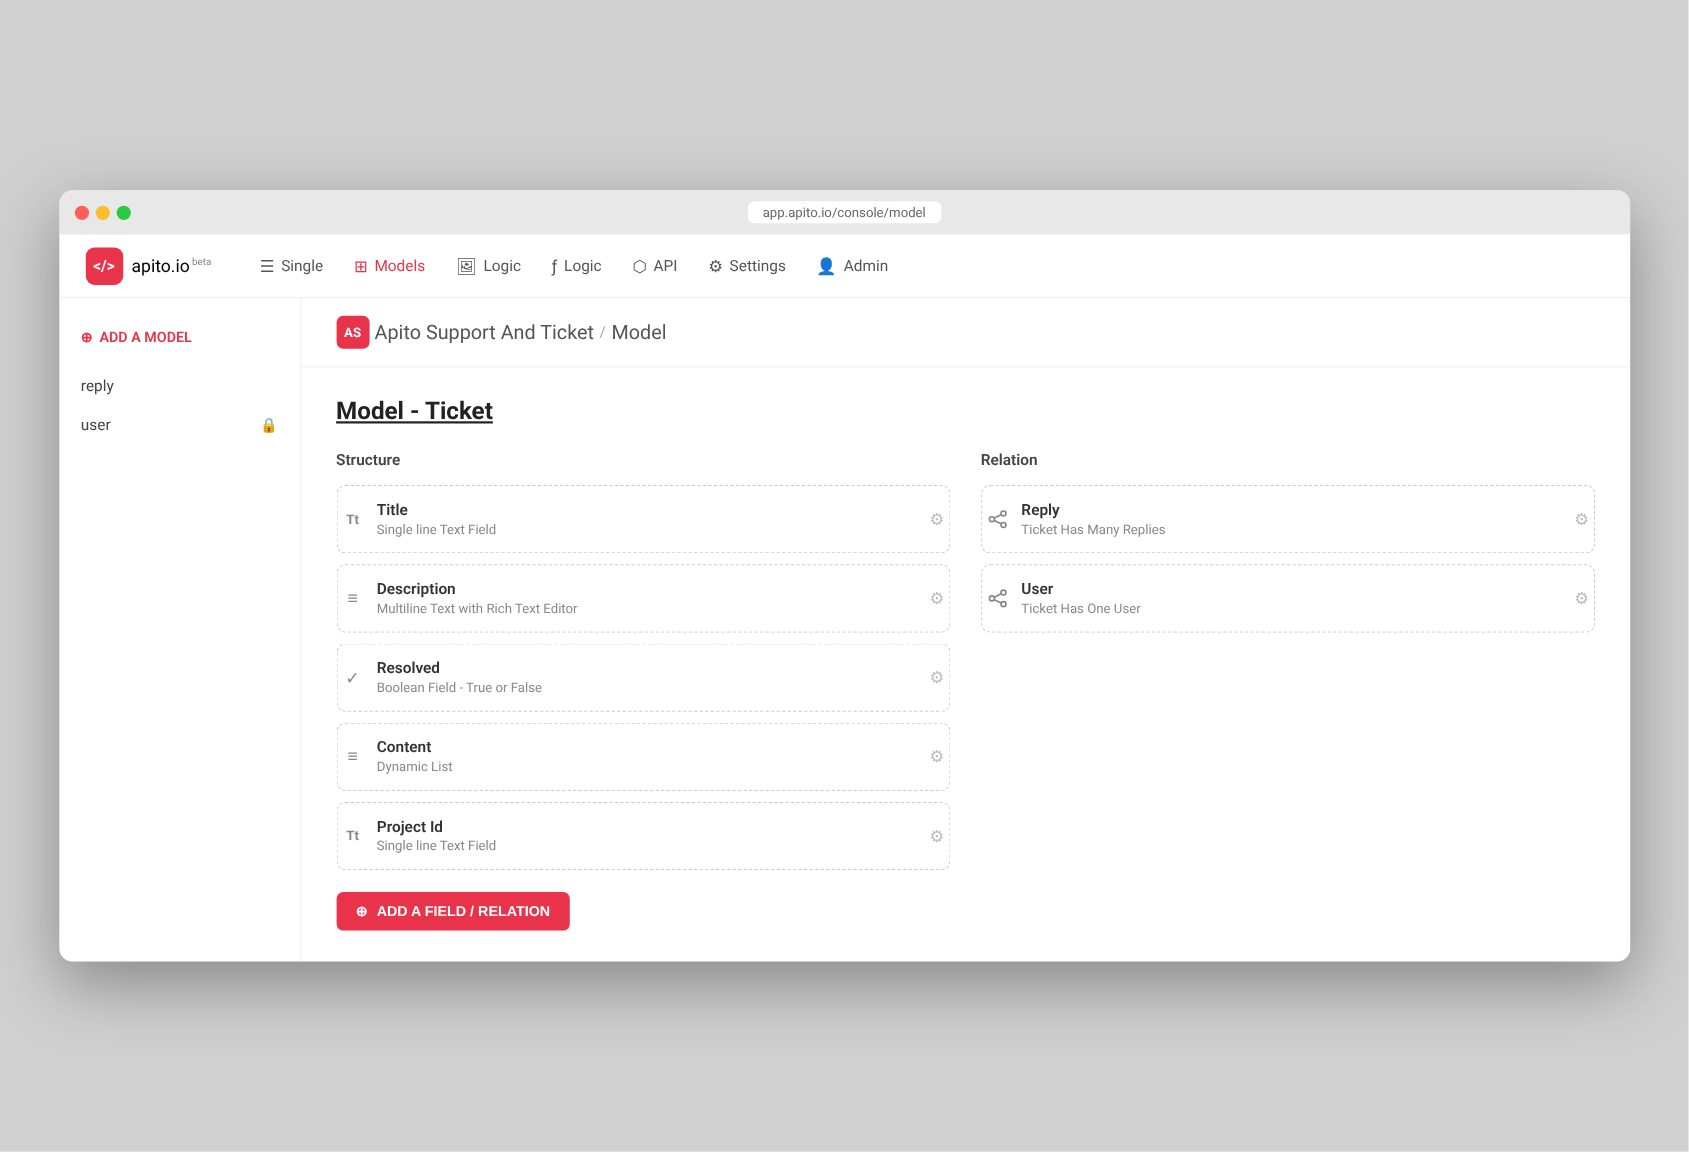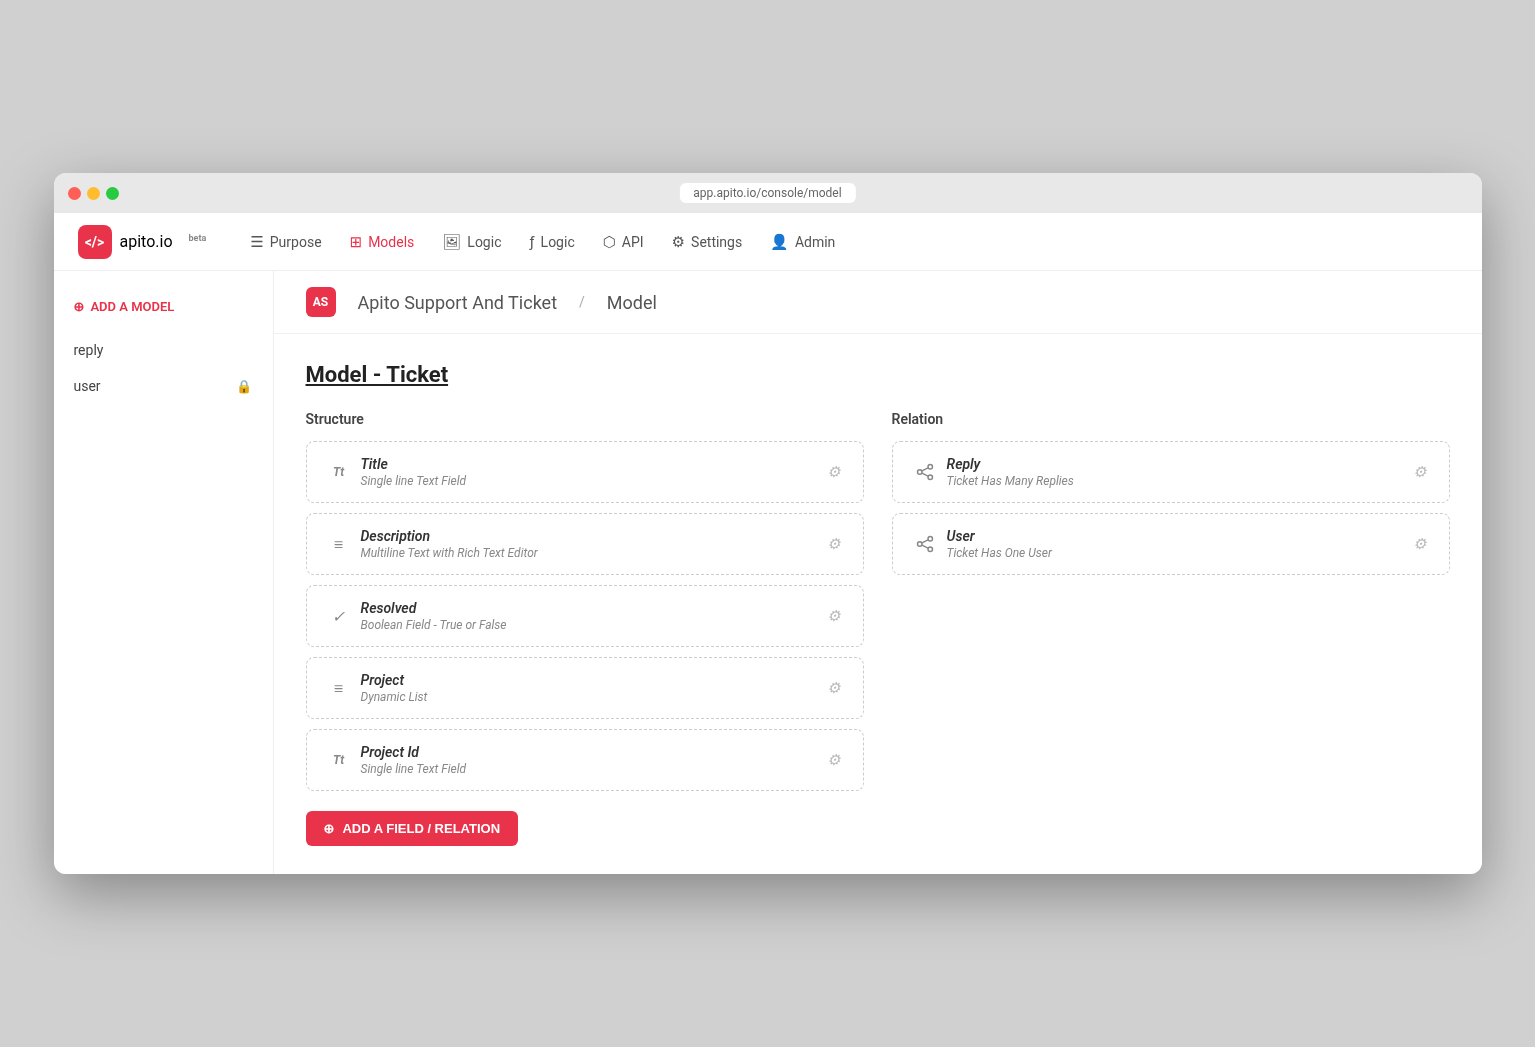--- a/index.html
+++ b/index.html
@@ -72,23 +72,23 @@
       border-radius: 8px;
       display: flex;
       align-items: center;
       justify-content: center;
       font-size: 14px;
       font-weight: bold;
     }
     .logo-beta {
       font-size: 9px;
       color: #888;
-      font-weight: 700;
+      font-weight: 400;
       vertical-align: super;
-      margin-left: 16px;
+      margin-left: 2px;
     }
     .nav-items {
       display: flex;
       gap: 4px;
       flex: 1;
     }
     .nav-item {
       display: flex;
       align-items: center;
       gap: 6px;
@@ -146,21 +146,21 @@
     }
     
     .content-panel {
       flex: 1;
       padding: 0;
     }
     
     .breadcrumb-bar {
       display: flex;
       align-items: center;
-      gap: 22px;
+      gap: 5px;
       padding: 16px 32px;
       border-bottom: 1px solid #f0f0f0;
     }
     .project-badge {
       background: #e8334a;
       color: #fff;
       width: 30px;
       height: 30px;
       border-radius: 6px;
       display: flex;
@@ -194,27 +194,26 @@
     }
     .section-header {
       font-size: 14px;
       font-weight: 600;
       color: #444;
       margin-bottom: 14px;
     }
     .field-card {
       border: 1.5px dashed #ccc;
       border-radius: 8px;
-      padding: 14px 22px;
+      padding: 14px 4px;
       margin-bottom: 10px;
       display: flex;
       align-items: center;
       justify-content: space-between;
       background: #fff;
-      font-style: italic;
     }
     .field-left {
       display: flex;
       align-items: center;
       gap: 12px;
     }
     .field-icon {
       color: #888;
       font-size: 16px;
       width: 20px;
@@ -279,21 +278,21 @@
       <div class="logo">
         <div class="logo-icon">&lt;/&gt;</div>
         <span>
           <span>apito.io</span><sup class="logo-beta">beta</sup>
         </span>
       </div>
 
       <div class="nav-items">
         <div class="nav-item">
           <span class="nav-icon">☰</span>
-          <span>Purpose</span>
+          <span>Single</span>
         </div>
         <div class="nav-item active">
           <span class="nav-icon">⊞</span>
           <span>Models</span>
         </div>
         <div class="nav-item">
           <span class="nav-icon">🖼</span>
           <span>Logic</span>
         </div>
         <div class="nav-item">
@@ -385,21 +384,21 @@
                   </div>
                 </div>
                 <span class="field-gear">⚙</span>
               </div>
 
               
               <div class="field-card">
                 <div class="field-left">
                   <div class="field-icon">≡</div>
                   <div class="field-info">
-                    <div class="field-name">Project</div>
+                    <div class="field-name">Content</div>
                     <div class="field-type">Dynamic List</div>
                   </div>
                 </div>
                 <span class="field-gear">⚙</span>
               </div>
 
               
               <div class="field-card">
                 <div class="field-left">
                   <div class="field-icon" style="font-size:12px;font-weight:700;color:#888;">Tt</div>

